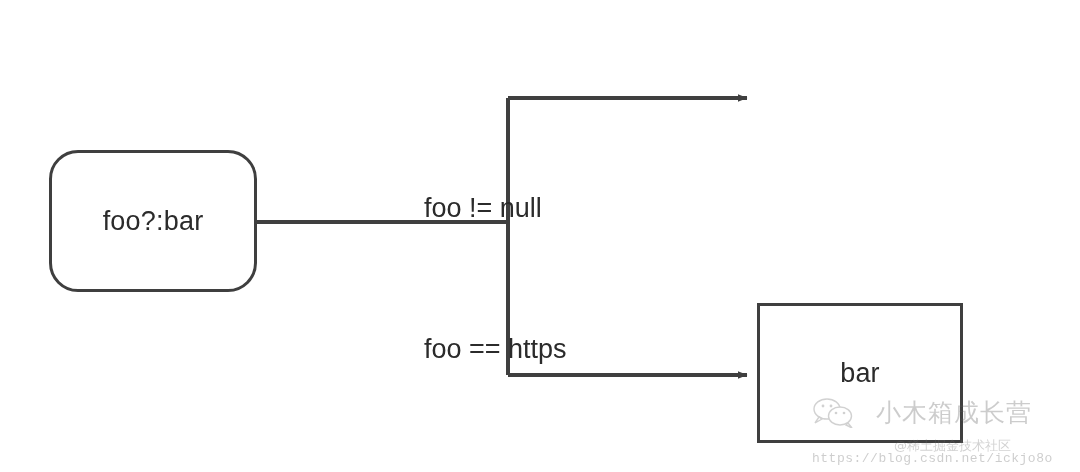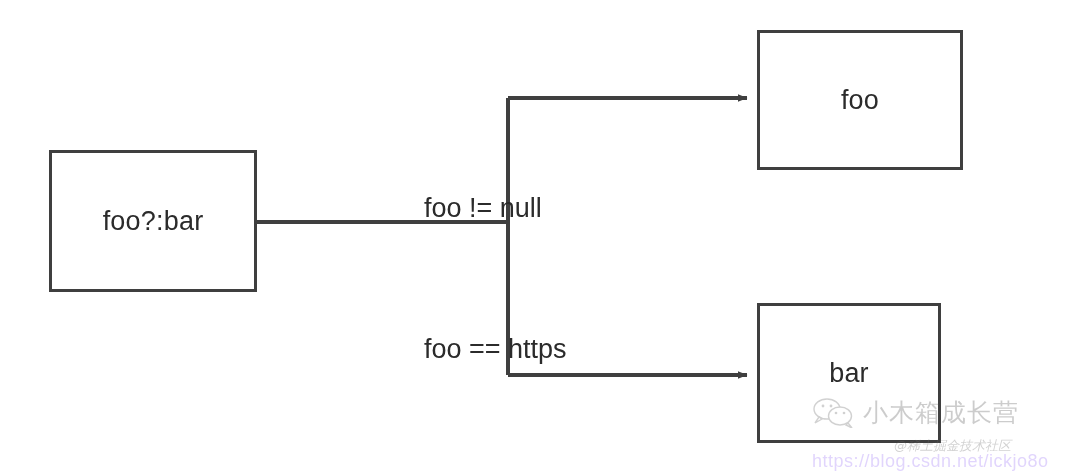--- a/index.html
+++ b/index.html
@@ -31,31 +31,32 @@
     font-size: 27px;
     color: #2b2b2b;
     letter-spacing: 0.2px;
     white-space: nowrap;
   }
   #node-source {
     left: 49px;
     top: 150px;
     width: 208px;
     height: 142px;
+    border-radius: 29px;
   }
   #node-foo {
     left: 757px;
     top: 30px;
     width: 206px;
     height: 140px;
   }
   #node-bar {
     left: 757px;
     top: 303px;
-    width: 184px;
+    width: 206px;
     height: 140px;
   }
   #edges {
     position: absolute;
     left: 0;
     top: 0;
     width: 1080px;
     height: 472px;
     pointer-events: none;
   }
@@ -84,46 +85,45 @@
     height: 76px;
     opacity: 0.30;
     pointer-events: none;
   }
   #watermark-main {
     position: absolute;
     left: 0;
     top: 0;
     display: flex;
     align-items: center;
-    gap: 7px;
+    gap: 20px;
   }
   #watermark-brand {
     font-family: "DejaVu Sans", sans-serif;
     font-size: 25px;
     color: #5a5a5a;
     letter-spacing: 1px;
     white-space: nowrap;
   }
   #watermark-community {
     position: absolute;
     left: 82px;
     top: 41px;
     font-family: "DejaVu Sans", sans-serif;
     font-size: 13px;
     color: #6a6a6a;
     white-space: nowrap;
-    font-style: italic;
   }
   #watermark-url {
     position: absolute;
     left: 0px;
     top: 55px;
-    font-family: Liberation Sans, sans-serif;
-    font-size: 18px;
-    color: #8b5cf6;
+    font-family: Liberation Mono, monospace;
+    font-size: 13px;
+    color: #404040;
     letter-spacing: 0.5px;
     white-space: nowrap;
     opacity: 0.85;
   }
 </style>
 </head>
 <body>
 
 <div id="canvas">
 
@@ -141,23 +141,20 @@
 
     <path d="M 508 98 L 747 98" stroke="#3f3f3f" stroke-width="4" fill="none" marker-end="url(#arrowhead)"></path>
 
     <path d="M 508 375 L 747 375" stroke="#3f3f3f" stroke-width="4" fill="none" marker-end="url(#arrowhead)"></path>
   </svg>
 
   <div class="node" id="node-source">
     <span class="node-label">foo?:bar</span>
   </div>
 
-  <div class="node" id="node-foo">
-    <span class="node-label">foo</span>
-  </div>
 
   <div class="node" id="node-bar">
     <span class="node-label">bar</span>
   </div>
 
   <div class="edge-label" id="label-true">foo != null</div>
 
   <div class="edge-label" id="label-false">foo == https</div>
 
   <div id="watermark">

